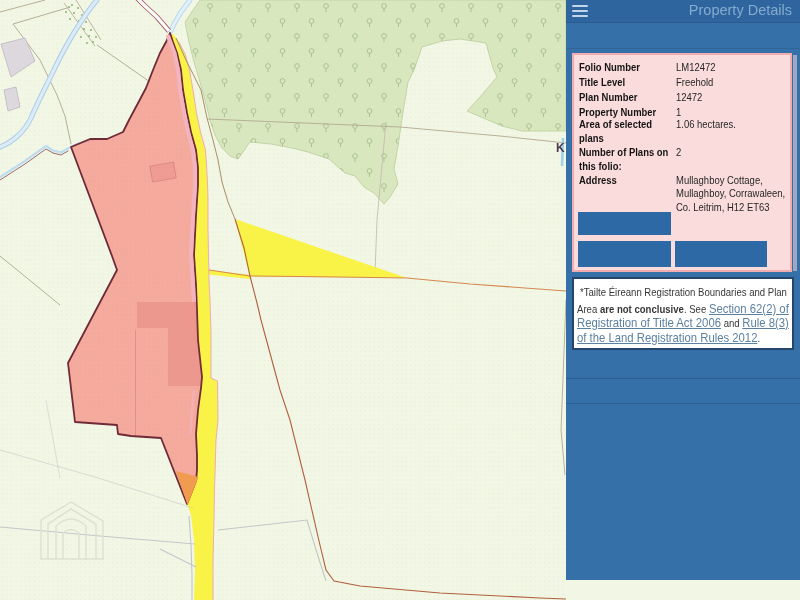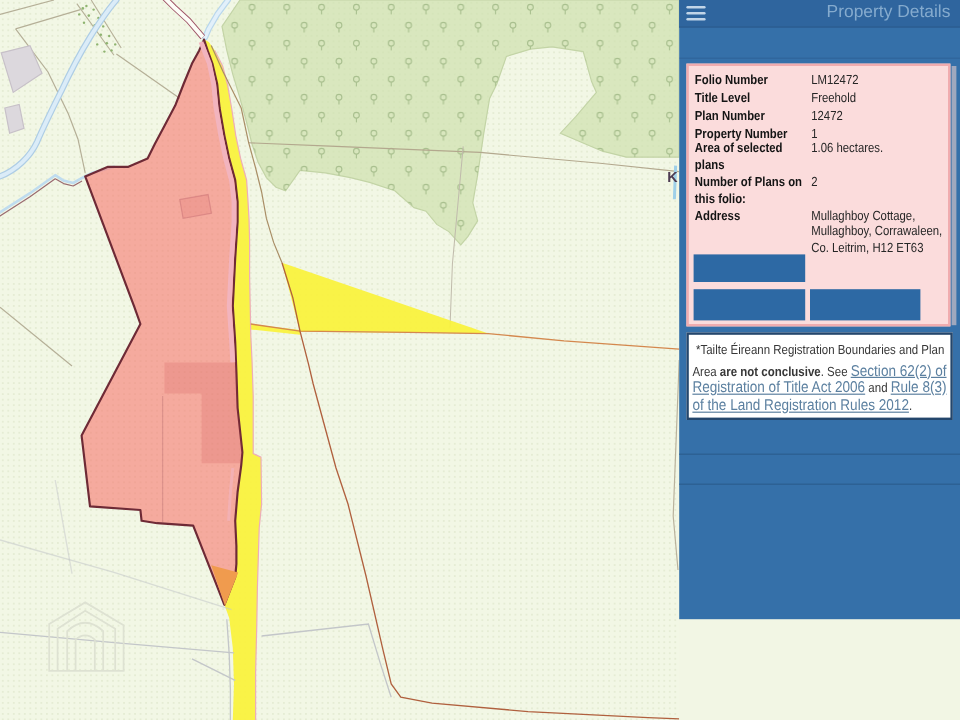--- a/index.html
+++ b/index.html
@@ -2,21 +2,21 @@
 <html><head>
 <meta charset="utf-8">
 <style>
   html,body{margin:0;padding:0;}
   #stage{position:relative;width:800px;height:600px;overflow:hidden;font-family:"Liberation Sans",sans-serif;background:#f2f6e4;}
   #map{position:absolute;left:0;top:0;width:566px;height:600px;
     background-color:#f2f7e5;
     background-image:radial-gradient(circle, #e5ecd4 0.7px, rgba(0,0,0,0) 0.95px);
     background-size:4.6px 4.6px;}
   #map svg{position:absolute;left:0;top:0;}
-  #panel{position:absolute;left:566px;top:0;width:234px;height:516px;background:#3570a9;}
+  #panel{position:absolute;left:566px;top:0;width:234px;height:580px;background:#3570a9;}
   #phead{position:absolute;left:0;top:0;width:234px;height:22px;background:#2f659e;border-bottom:1px solid #2b5c8f;}
   #ptitle{position:absolute;right:8px;top:1.5px;font-size:14.5px;color:#85abce;}
   .hbar{position:absolute;left:6px;width:16px;height:2.8px;background:#c2d5e8;border-radius:1px;}
   #pinkbox{position:absolute;left:6px;top:53px;width:216px;height:215px;background:#fbdcdc;border:2px solid #f0acaf;}
   .lab{position:absolute;left:13px;font-size:11px;font-weight:bold;color:#141414;white-space:nowrap;transform:scaleX(0.86);transform-origin:0 0;line-height:13.5px;}
   .val{position:absolute;left:110px;font-size:11px;color:#262626;white-space:nowrap;transform:scaleX(0.86);transform-origin:0 0;line-height:13.7px;}
   .btn{position:absolute;background:#2d69a4;}
   #whitebox{position:absolute;left:6px;top:277px;width:218px;height:69px;background:#ffffff;border:2px solid #24466c;}
   .dl{position:absolute;left:11px;font-size:11px;color:#373737;white-space:nowrap;transform:scaleX(0.87);transform-origin:0 0;}
   .lk{font-size:13px;color:#5c80a0;text-decoration:underline;}

